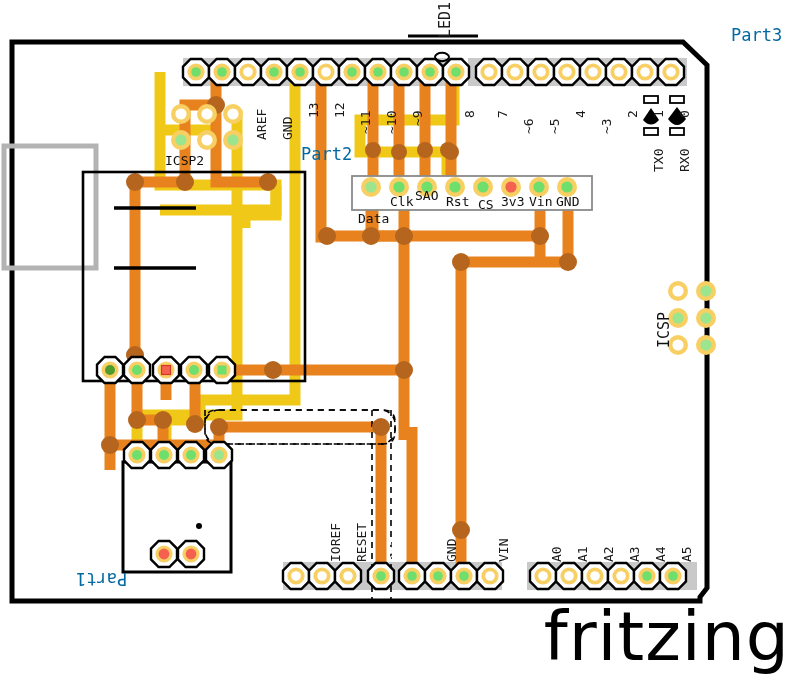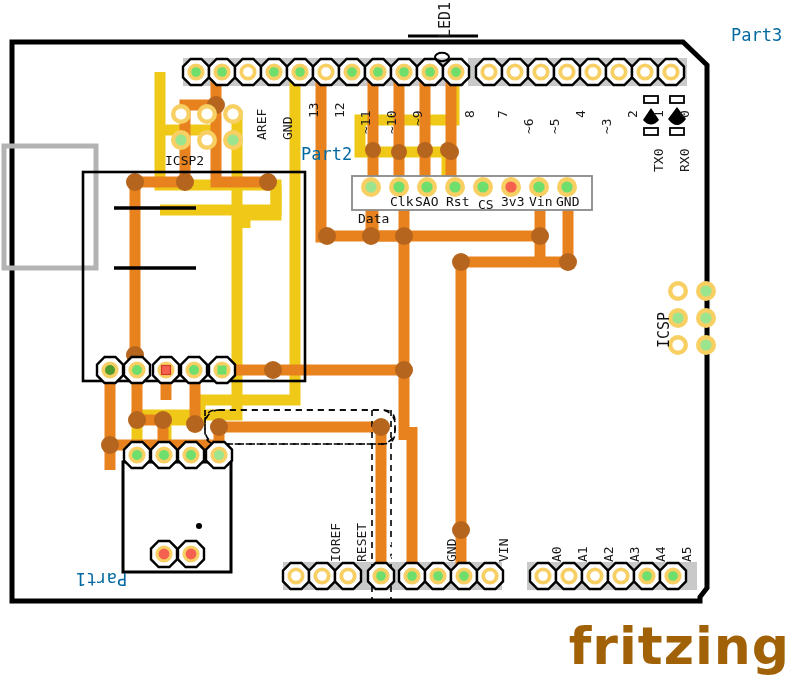--- a/index.html
+++ b/index.html
@@ -25,23 +25,23 @@
   }
   .pinlbl { font-size: 13px; letter-spacing: 0px; }
   .rot90 { transform-origin: 0 0; transform: rotate(-90deg); }
   .rot180 { transform-origin: 50% 50%; transform: rotate(180deg); }
   .partlbl { font-size: 17px; color: #0369a1; }
   .modlbl { font-size: 13px; color: #111; }
   .fritz {
     position: absolute;
     right: 8px; bottom: 8px;
     font-family: "DejaVu Sans", sans-serif;
-    font-size: 52px;
-    font-weight: 700;
-    color: #a16207;
+    font-size: 68px;
+    font-weight: 400;
+    color: #000000;
     letter-spacing: 1px;
   }
 </style>
 </head>
 <body>
 
 <div id="stage">
 
   <svg class="layer" viewBox="0 0 798 684">
     <defs>
@@ -550,21 +550,21 @@
 
   <div class="lbl pinlbl rot90" style="left:550px; top:562px;">A0</div>
   <div class="lbl pinlbl rot90" style="left:576px; top:562px;">A1</div>
   <div class="lbl pinlbl rot90" style="left:602px; top:562px;">A2</div>
   <div class="lbl pinlbl rot90" style="left:628px; top:562px;">A3</div>
   <div class="lbl pinlbl rot90" style="left:654px; top:562px;">A4</div>
   <div class="lbl pinlbl rot90" style="left:680px; top:562px;">A5</div>
 
   <div class="lbl modlbl" style="left:358px; top:212px;">Data</div>
   <div class="lbl modlbl" style="left:390px; top:195px;">Clk</div>
-  <div class="lbl modlbl" style="left:415px; top:195px;">SAO</div>
+  <div class="lbl modlbl" style="left:415px; top:189px;">SAO</div>
   <div class="lbl modlbl" style="left:446px; top:195px;">Rst</div>
   <div class="lbl modlbl" style="left:478px; top:198px;">CS</div>
   <div class="lbl modlbl" style="left:501px; top:195px;">3v3</div>
   <div class="lbl modlbl" style="left:529px; top:195px;">Vin</div>
   <div class="lbl modlbl" style="left:556px; top:195px;">GND</div>
 
   <div class="fritz">fritzing</div>
 
 </div>
 

